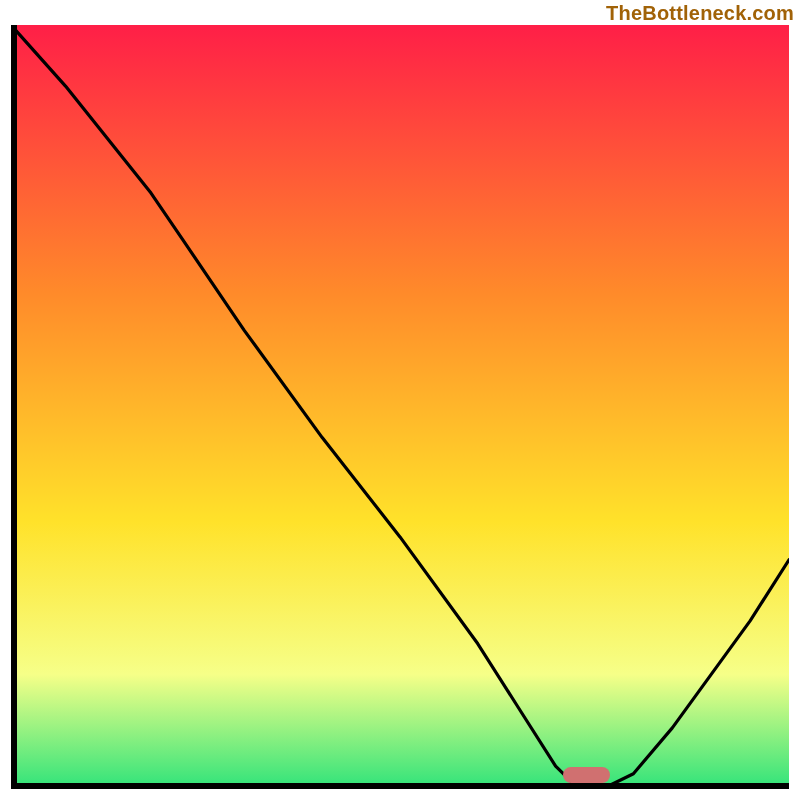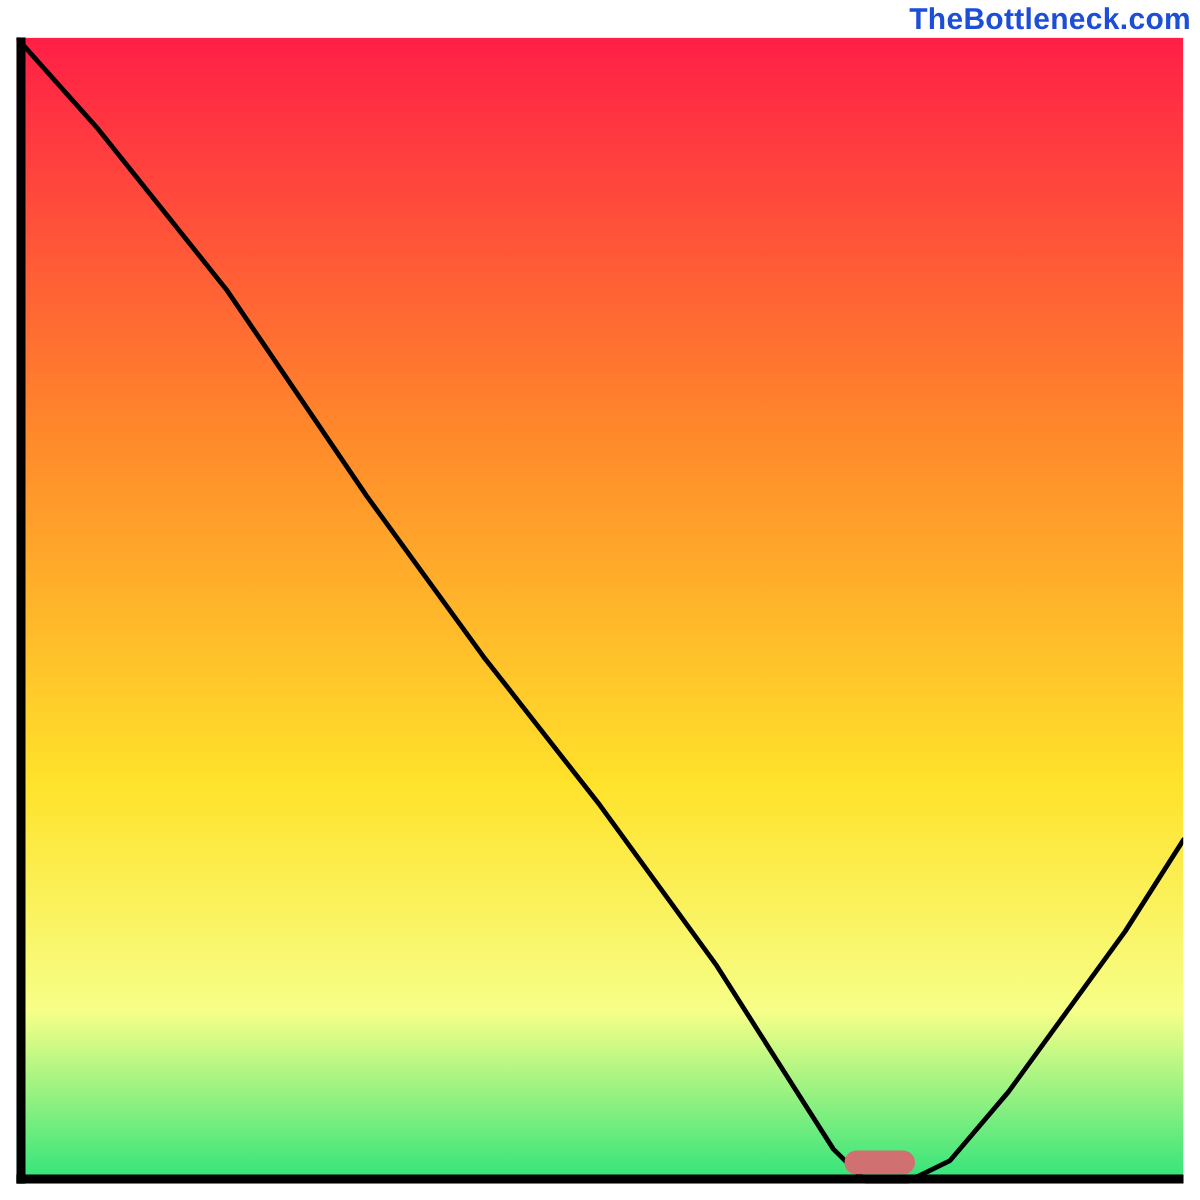--- a/index.html
+++ b/index.html
@@ -1,17 +1,17 @@
 <!DOCTYPE html>
 <html><head>
 <meta charset="utf-8">
 <style>
   html,body{margin:0;padding:0;width:800px;height:800px;background:#fff;font-family:Arial,Helvetica,sans-serif}
   .root{position:relative;width:800px;height:800px}
-  .attribution{position:absolute;top:2px;right:6px;font-size:20px;font-weight:600;color:#1d4ed8;letter-spacing:.2px}
+  .attribution{position:absolute;top:2px;right:6px;font-size:20px;font-weight:600;color:#a16207;letter-spacing:.2px}
   .plot-wrap{position:absolute;left:11px;top:25px;width:778px;height:764px;background:#fff}
   .plot-area{position:absolute;left:0;top:0;width:778px;height:764px;overflow:hidden}
   .frame-left{position:absolute;left:0;top:0;width:6px;height:100%;background:#000}
   .frame-bottom{position:absolute;left:0;bottom:0;width:100%;height:6px;background:#000}
   svg{display:block}
   .marker{position:absolute;width:44px;height:16px;border-radius:8px;background:#d07070}
 </style>
 </head>
 <body>
 <div class="root">

